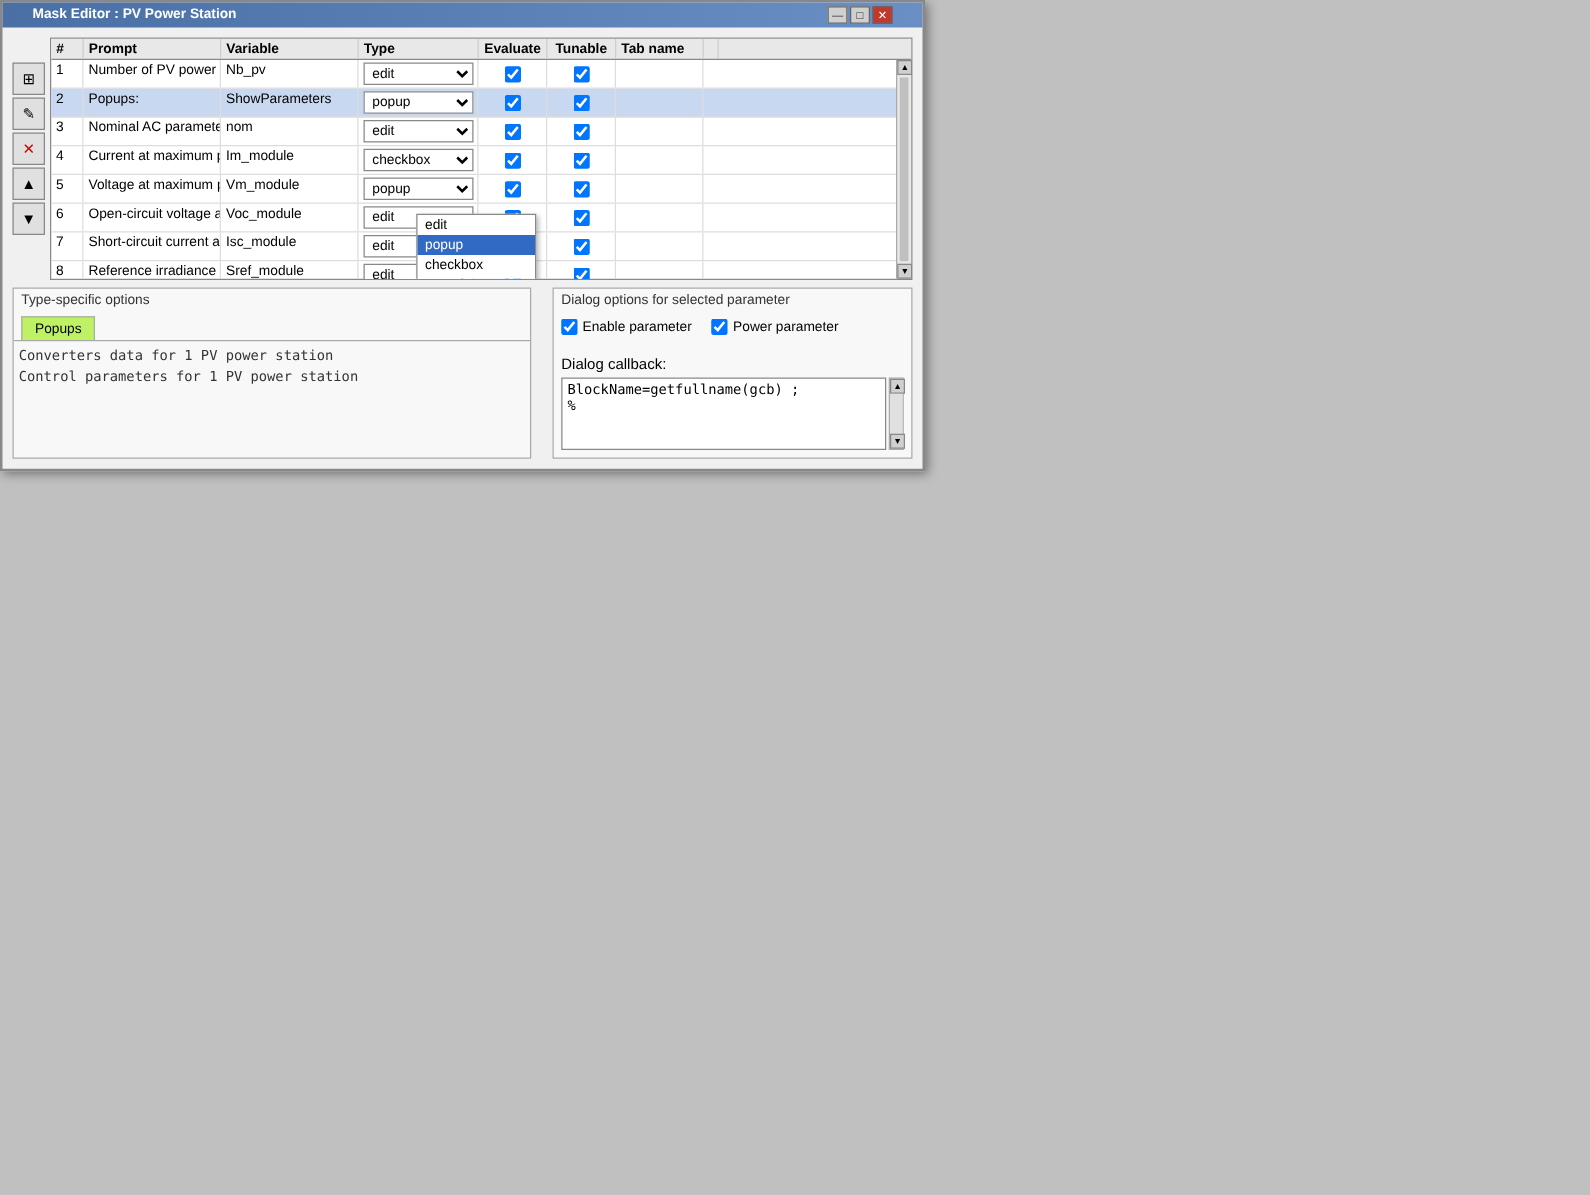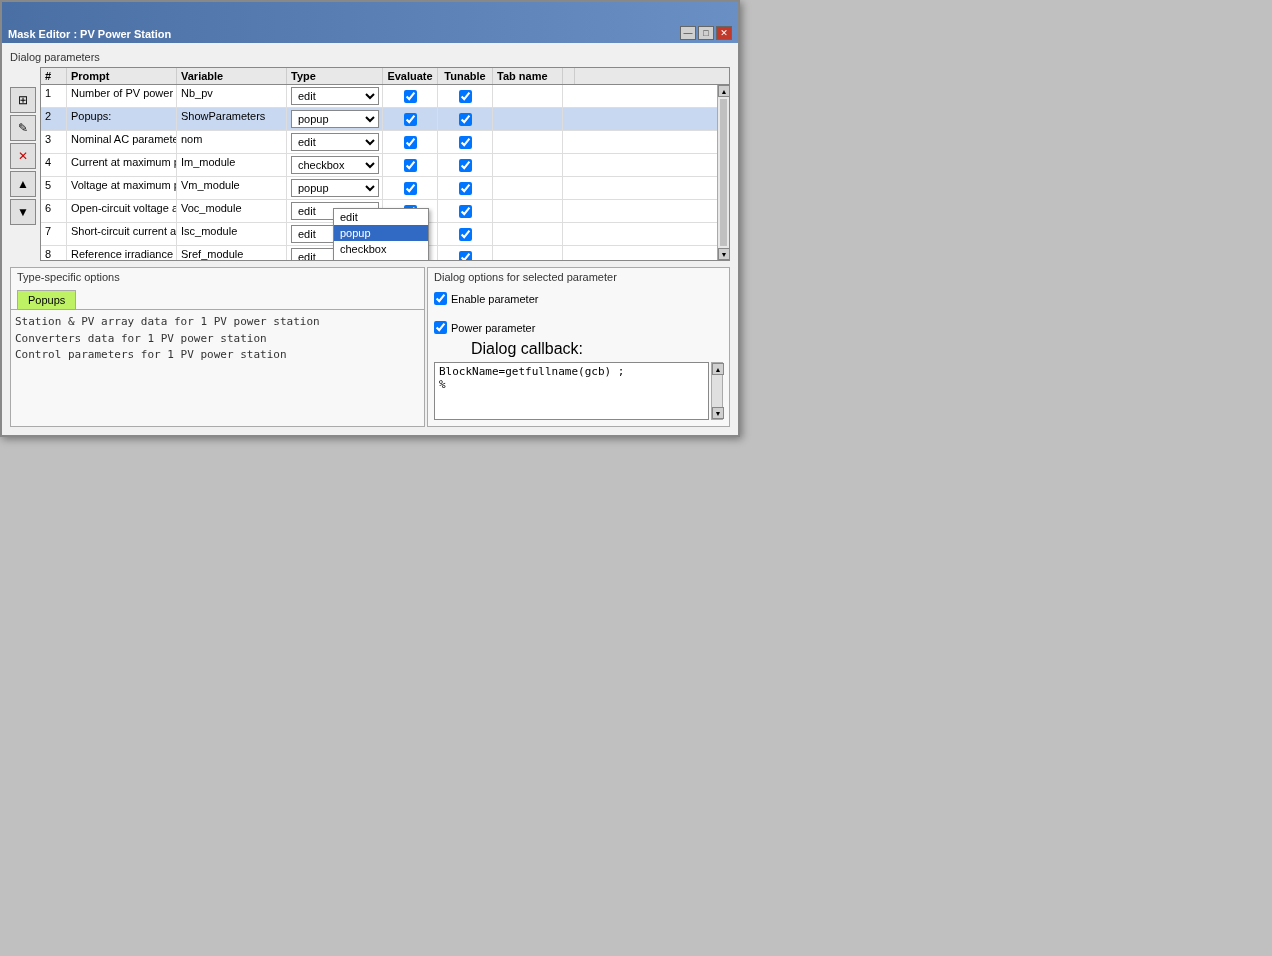--- a/index.html
+++ b/index.html
@@ -12,25 +12,25 @@
       position: absolute;
       top: 0; left: 0;
       width: 740px;
       background: #f0f0f0;
       border: 2px solid #888;
       box-shadow: 2px 2px 8px rgba(0,0,0,0.4);
     }
     .title-bar {
       background: linear-gradient(to right, #4a6fa5, #6a8fc5);
       color: white;
-      padding: 3px 6px;
-      display: flex;
-      align-items: flex-end;
+      padding: 3px 24px;
+      display: flex;
+      align-items: flex-start;
       justify-content: space-between;
-      height: 41px;
+      height: 20px;
     }
     .title-bar-text {
       font-size: 11px;
       font-weight: bold;
     }
     .title-bar-buttons {
       display: flex;
       gap: 2px;
     }
     .title-btn {
@@ -181,21 +181,21 @@
       padding: 2px 6px;
       font-size: 11px;
       cursor: pointer;
     }
     .dropdown-item.highlighted {
       background: #316ac5;
       color: white;
     }
     .bottom-panels {
       display: flex;
-      gap: 2px;
+      gap: 17px;
     }
     .left-panel {
       width: 415px;
       border: 1px solid #aaa;
       background: #f8f8f8;
     }
     .right-panel {
       flex: 1;
       border: 1px solid #aaa;
       background: #f8f8f8;
@@ -224,33 +224,31 @@
       font-size: 11px;
       color: #333;
       line-height: 1.5;
     }
     .right-panel-content {
       padding: 6px;
     }
     .enable-row {
       display: flex;
       gap: 16px;
-      margin-bottom: 6px;
-      flex-direction: column;
+      margin-bottom: 16px;
     }
     .check-label {
       display: flex;
       align-items: center;
       gap: 4px;
       font-size: 11px;
     }
     .callback-label {
-      font-size: 16px;
+      font-size: 12px;
       margin-bottom: 4px;
-      margin-left: 37px;
     }
     .callback-box {
       display: flex;
       gap: 2px;
     }
     .callback-text {
       flex: 1;
       border: 1px solid #888;
       background: white;
       padding: 2px 4px;
@@ -286,21 +284,20 @@
     <span class="title-bar-text">Mask Editor : PV Power Station</span>
     <div class="title-bar-buttons">
       <div class="title-btn">—</div>
       <div class="title-btn">□</div>
       <div class="title-btn close">✕</div>
     </div>
   </div>
 
 
   <div class="content-area">
-    <div class="section-label">Dialog parameters</div>
 
     <div class="params-container">
 
       <div class="side-buttons">
         <div class="side-btn">⊞</div>
         <div class="side-btn">✎</div>
         <div class="side-btn" style="color:#c00;">✕</div>
         <div class="side-btn">▲</div>
         <div class="side-btn">▼</div>
       </div>
@@ -469,21 +466,20 @@
     </div>
 
     <div class="bottom-panels">
 
       <div class="left-panel">
         <div class="panel-title">Type-specific options</div>
         <div class="popups-tab-bar">
           <div class="popup-tab">Popups</div>
         </div>
         <div class="popup-content">
-          <div>Station &amp; PV array data for 1 PV power station</div>
           <div>Converters data for 1 PV power station</div>
           <div>Control parameters for 1 PV power station</div>
         </div>
       </div>
 
       <div class="right-panel">
         <div class="panel-title">Dialog options for selected parameter</div>
         <div class="right-panel-content">
           <div class="enable-row">
             <label class="check-label">

